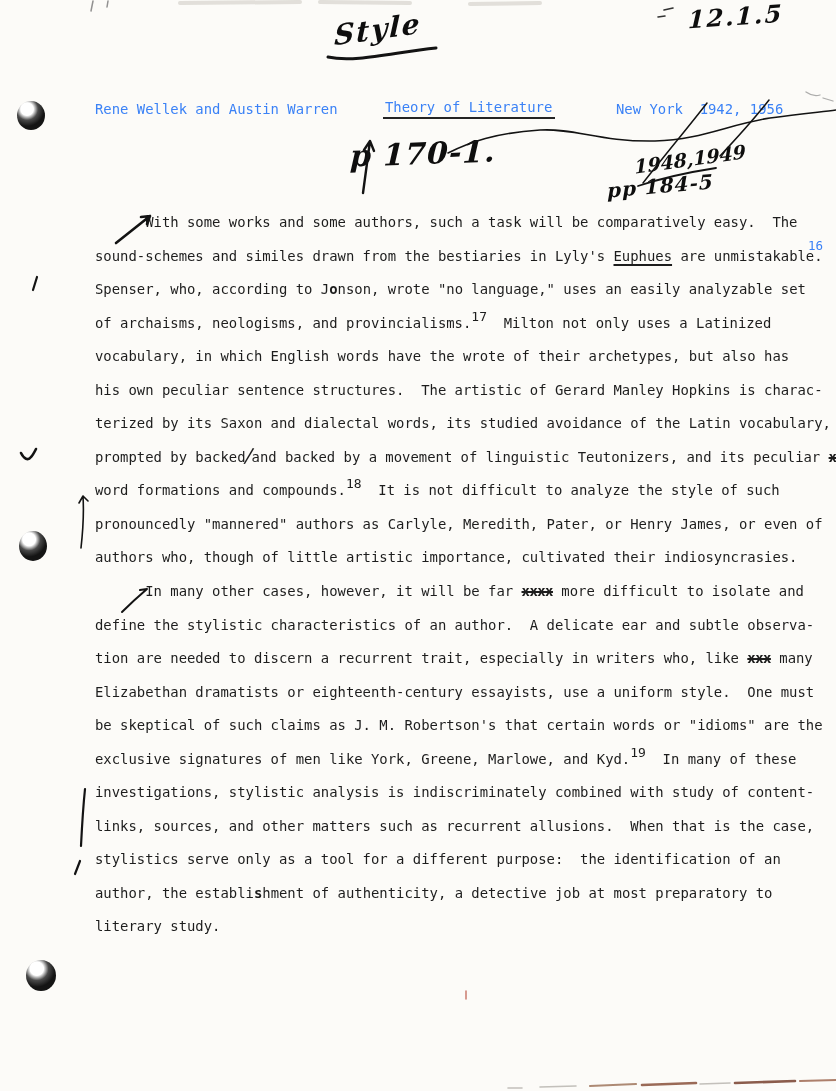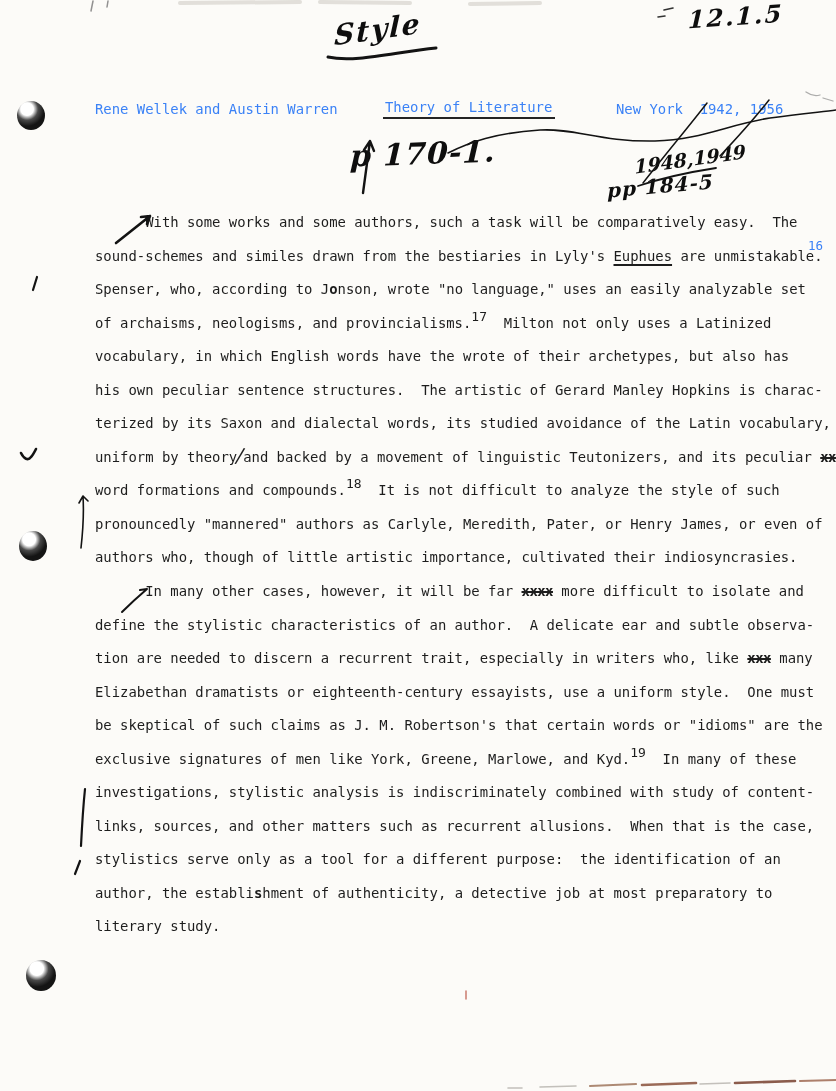--- a/index.html
+++ b/index.html
@@ -51,21 +51,21 @@
   <span class="typed" id="sup16">16</span>
 
   <div id="body-text">
       <div class="line"><span class="seg-p">      With some works and some authors, such a task will be comparatively easy.  The</span></div>
       <div class="line"><span class="seg-p">sound-schemes and similes drawn from the bestiaries in Lyly's </span><span class="seg-u">Euphues</span><span class="seg-p"> are unmistakable.</span></div>
       <div class="line"><span class="seg-p">Spenser, who, according to J</span><span class="seg-o">o</span><span class="seg-p">nson, wrote "no language," uses an easily analyzable set</span></div>
       <div class="line"><span class="seg-p">of archaisms, neologisms, and provincialisms.</span><span class="seg-s">17</span><span class="seg-p">  Milton not only uses a Latinized</span></div>
       <div class="line"><span class="seg-p">vocabulary, in which English words have the wrote of their archetypes, but also has</span></div>
       <div class="line"><span class="seg-p">his own peculiar sentence structures.  The artistic of Gerard Manley Hopkins is charac-</span></div>
       <div class="line"><span class="seg-p">terized by its Saxon and dialectal words, its studied avoidance of the Latin vocabulary,</span></div>
-      <div class="line"><span class="seg-p">uniform by theory</span><span class="seg-h">/</span><span class="seg-p">and backed by a movement of linguistic Teutonizers, and its peculiar </span><span class="seg-x">xx</span></div>
+      <div class="line"><span class="seg-p">prompted by backed</span><span class="seg-h">/</span><span class="seg-p">and backed by a movement of linguistic Teutonizers, and its peculiar </span><span class="seg-x">xx</span></div>
       <div class="line"><span class="seg-p">word formations and compounds.</span><span class="seg-s">18</span><span class="seg-p">  It is not difficult to analyze the style of such</span></div>
       <div class="line"><span class="seg-p">pronouncedly "mannered" authors as Carlyle, Meredith, Pater, or Henry James, or even of</span></div>
       <div class="line"><span class="seg-p">authors who, though of little artistic importance, cultivated their indiosyncrasies.</span></div>
       <div class="line"><span class="seg-p">      In many other cases, however, it will be far </span><span class="seg-x">xxxx</span><span class="seg-p"> more difficult to isolate and</span></div>
       <div class="line"><span class="seg-p">define the stylistic characteristics of an author.  A delicate ear and subtle observa-</span></div>
       <div class="line"><span class="seg-p">tion are needed to discern a recurrent trait, especially in writers who, like </span><span class="seg-x">xxx</span><span class="seg-p"> many</span></div>
       <div class="line"><span class="seg-p">Elizabethan dramatists or eighteenth-century essayists, use a uniform style.  One must</span></div>
       <div class="line"><span class="seg-p">be skeptical of such claims as J. M. Robertson's that certain words or "idioms" are the</span></div>
       <div class="line"><span class="seg-p">exclusive signatures of men like York, Greene, Marlowe, and Kyd.</span><span class="seg-s">19</span><span class="seg-p">  In many of these</span></div>
       <div class="line"><span class="seg-p">investigations, stylistic analysis is indiscriminately combined with study of content-</span></div>

